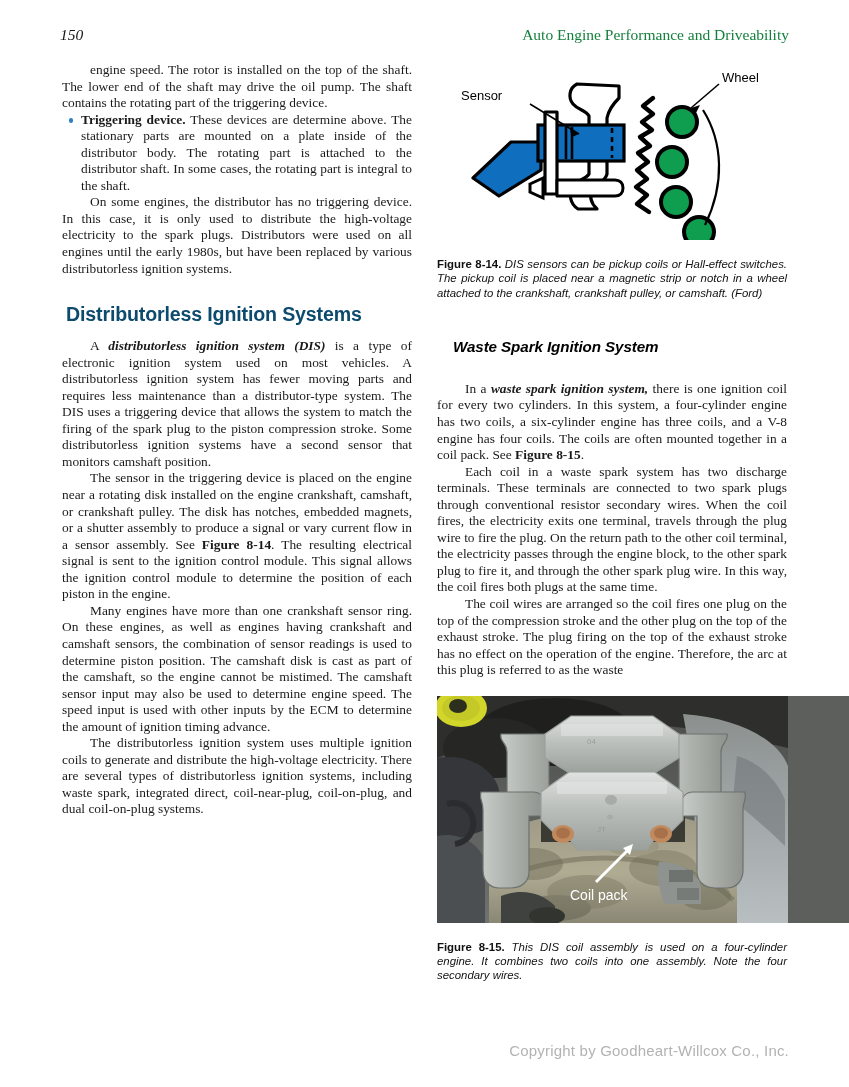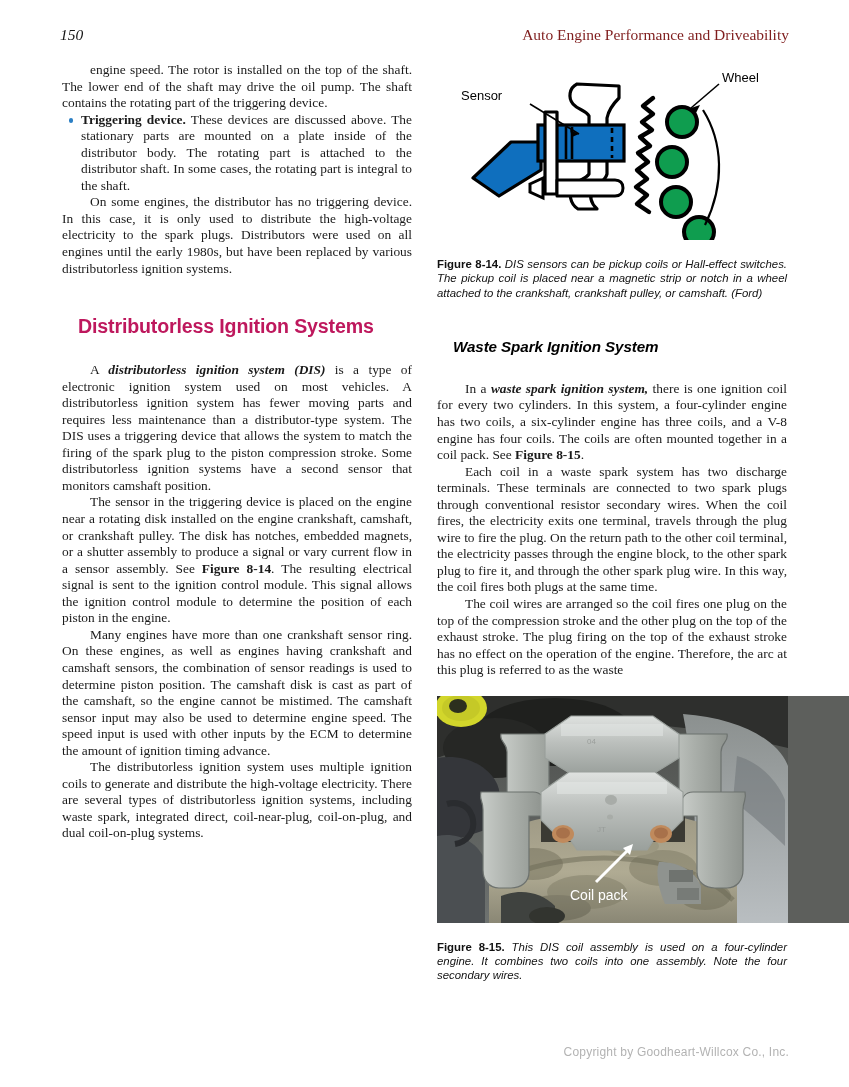--- a/index.html
+++ b/index.html
@@ -32,21 +32,21 @@
     font-family: "Liberation Serif", serif;
     color: #161616;
     font-style: italic;
   }
   .book-title {
     position: absolute;
     right: 0;
     top: 0;
     font-size: 15.5px;
     font-family: "Liberation Serif", serif;
-    color: #7f1d1d;
+    color: #15803d;
     white-space: nowrap;
   }
 
   
   .col {
     position: absolute;
     top: 62px;
     width: 350px;
   }
   .col-left  { left: 62px; }
@@ -84,25 +84,25 @@
     top: 6.5px;
     width: 4.4px;
     height: 4.4px;
     border-radius: 50%;
     background: #2b7fc4;
   }
   .lead { font-weight: bold; margin-top: 44px; }
 
   
   h2.section-head {
-    margin: 16px;
+    margin: 4px;
     font-family: "Liberation Sans", sans-serif;
     font-size: 19.6px;
     font-weight: bold;
-    color: #be185d;
+    color: #0c4a6e;
     letter-spacing: -0.15px;
     line-height: 22px;
   }
   h3.sub-head {
     margin: 16px;
     font-family: "Liberation Sans", sans-serif;
     font-size: 15.2px;
     font-weight: bold;
     font-style: italic;
     color: #000000;
@@ -146,41 +146,41 @@
     background: #5d5f5c;
   }
   .photo svg { display: block; }
 
   
   .footer {
     position: absolute;
     bottom: 28px;
     right: 60px;
     font-family: "Liberation Sans", sans-serif;
-    font-size: 12px;
+    font-size: 15px;
     color: #b3b3b3;
     letter-spacing: 0.2px;
     white-space: nowrap;
   }
 </style>
 </head>
 <body>
 
 <div class="running-head">
   <div class="folio">150</div>
   <div class="book-title">Auto Engine Performance and Driveability</div>
 </div>
 
 <div class="col col-left">
 
   <p>engine speed. The rotor is installed on the top of the shaft. The lower end of the shaft may drive the oil pump. The shaft contains the rotating part of the triggering device.</p>
 
   <ul class="bullets">
     <li>
-      <span class="lead">Triggering device.</span><span> These devices are discussed above. The stationary parts are mounted on a plate inside of the distributor body. The rotating part is attached to the distributor shaft. In some cases, the rotating part is integral to the shaft.</span>
+      <span class="lead">Triggering device.</span><span> These devices are determine above. The stationary parts are mounted on a plate inside of the distributor body. The rotating part is attached to the distributor shaft. In some cases, the rotating part is integral to the shaft.</span>
     </li>
   </ul>
 
   <p>On some engines, the distributor has no triggering device. In this case, it is only used to distribute the high-voltage electricity to the spark plugs. Distributors were used on all engines until the early 1980s, but have been replaced by various distributorless ignition systems.</p>
 
   <div class="gap-lg"></div>
   <h2 class="section-head">Distributorless Ignition Systems</h2>
   <div class="gap-sm"></div>
 
   <p><span>A </span><span style="font-weight:bold;font-style:italic">distributorless ignition system (DIS)</span><span> is a type of electronic ignition system used on most vehicles. A distributorless ignition system has fewer moving parts and requires less maintenance than a distributor-type system. The DIS uses a triggering device that allows the system to match the firing of the spark plug to the piston compression stroke. Some distributorless ignition systems have a second sensor that monitors camshaft position.</span></p>

